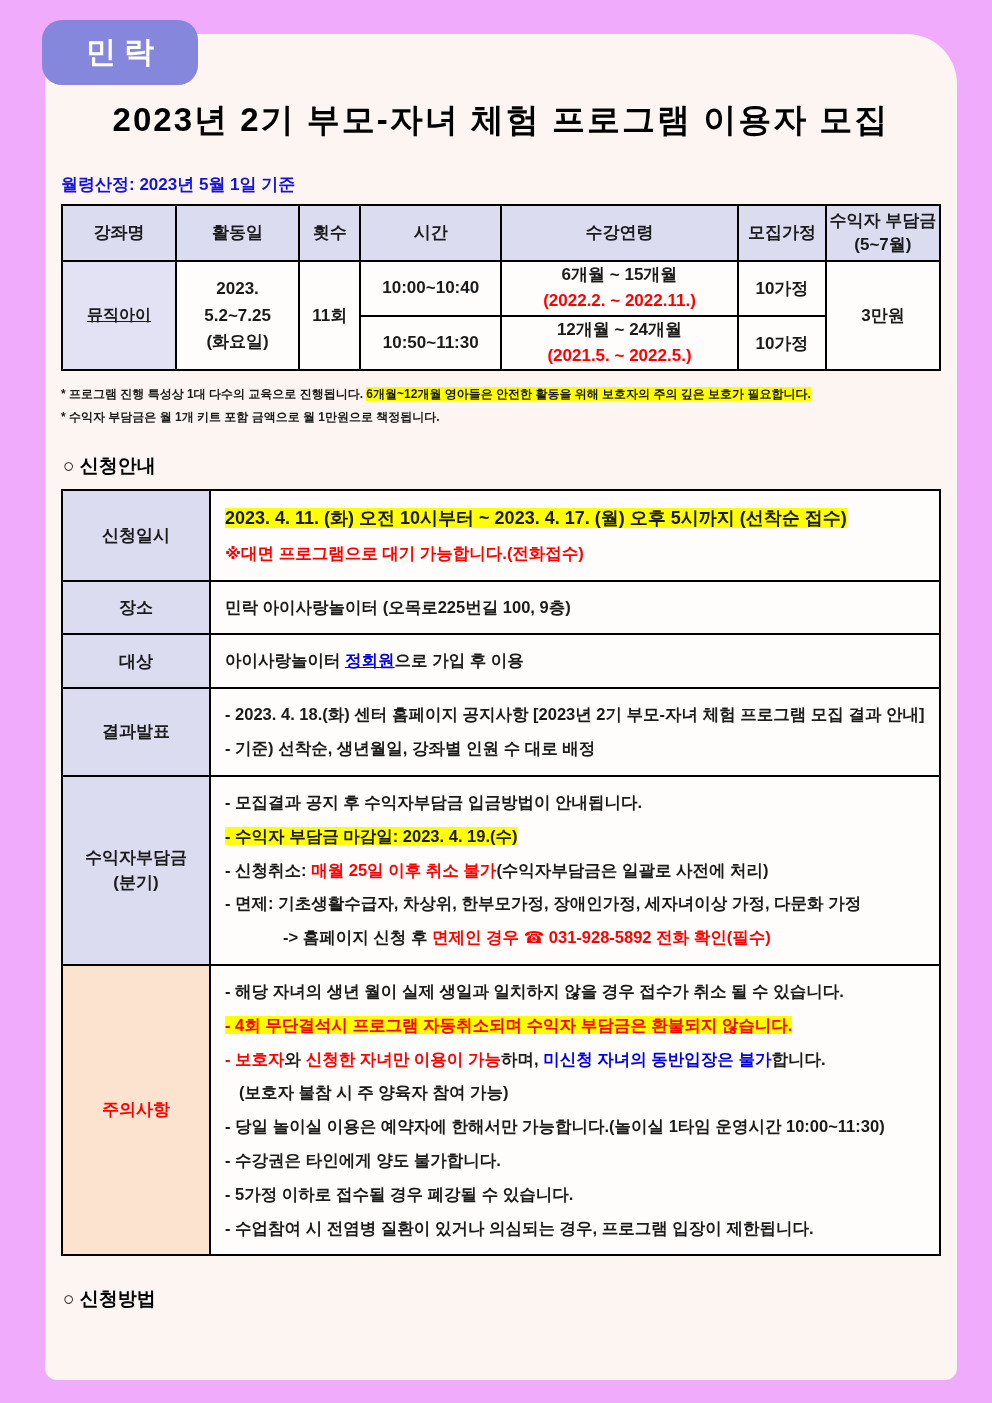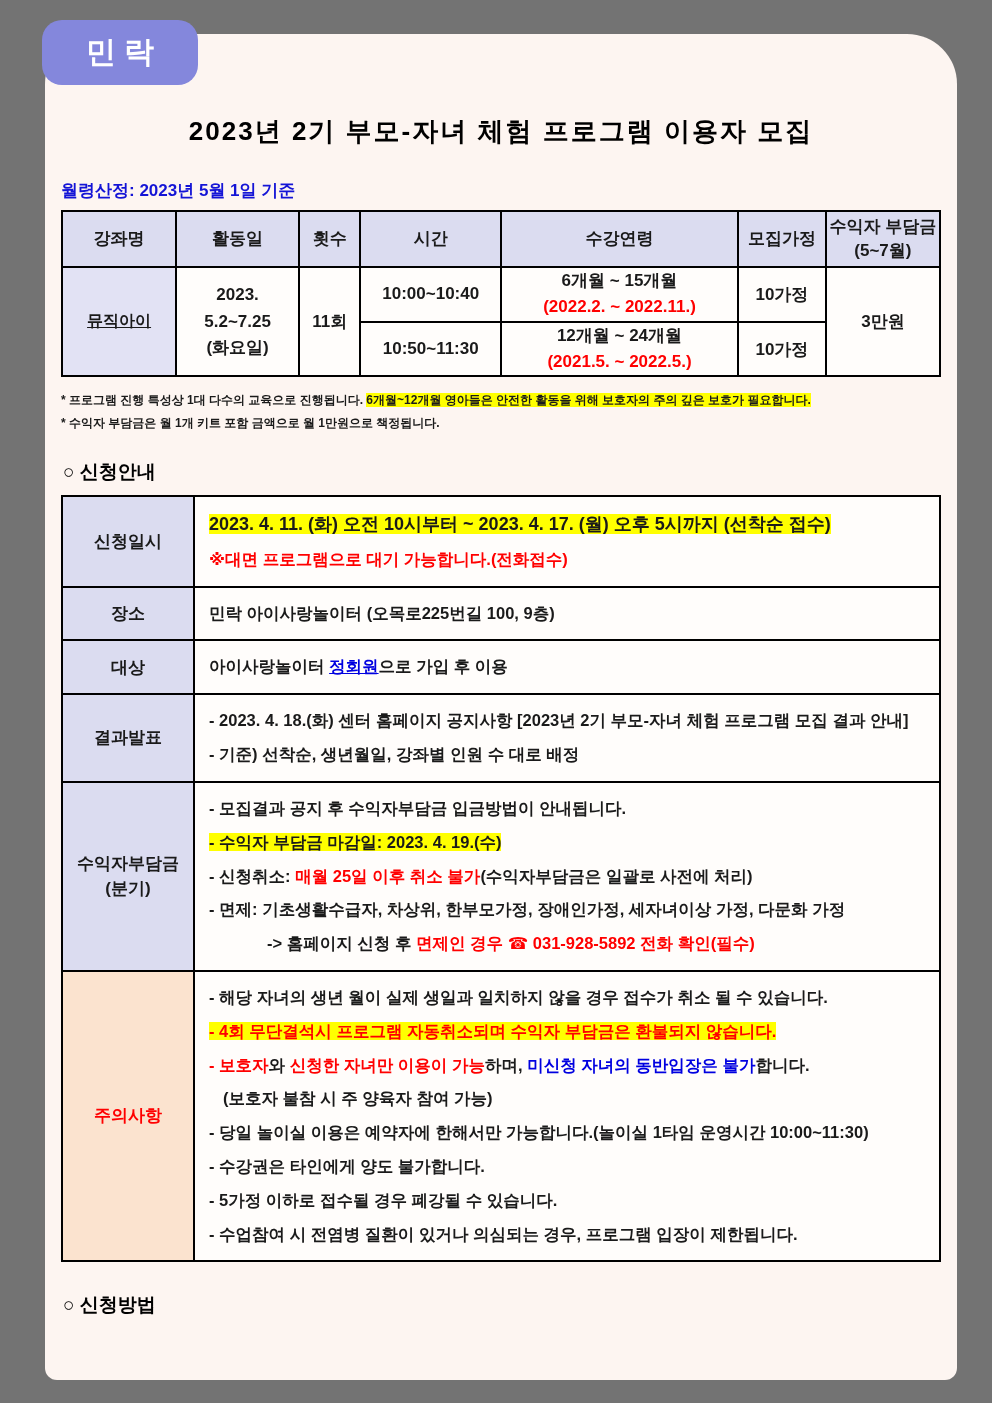--- a/index.html
+++ b/index.html
@@ -1,45 +1,45 @@
 <!DOCTYPE html>
 <html><head>
 <meta charset="utf-8">
 <style>
   * { margin:0; padding:0; box-sizing:border-box; }
   html,body { width:992px; }
   body { font-family:"Liberation Sans","DejaVu Sans",sans-serif; font-weight:bold; color:#1a1a1a; }
-  .page { position:relative; width:992px; height:1403px; background:#737373; overflow:hidden; }
+  .page { position:relative; width:992px; height:1403px; background:#f0abfc; overflow:hidden; }
 
   .badge { position:absolute; left:42px; top:20px; z-index:5; background:#8487dc;
            color:#fff; font-size:30px; letter-spacing:8px; padding:12px 36px 12px 44px;
            border-radius:20px; }
 
   .card { position:absolute; left:45px; top:34px; width:912px; height:1346px;
           background:#fdf5f1; border-radius:50px 50px 12px 12px; padding:0 16px; }
 
-  .title { margin-top:80px; text-align:center; font-size:26px; letter-spacing:2px; color:#000; }
+  .title { margin-top:64px; text-align:center; font-size:33px; letter-spacing:2px; color:#000; }
   .age-basis { text-align:left; color:#1414d6; font-size:17px; margin:30px 6px 8px 0; }
 
   table { width:100%; border-collapse:collapse; }
   th, td { border:2px solid #000; text-align:center; vertical-align:middle; }
 
   .program-table th { background:#dbdcf0; font-size:17px; height:56px; line-height:1.4; }
   .program-table td { background:#fffdfb; font-size:17px; height:54px; }
   .program-table .course-cell { background:#e2e2f4; font-size:16px;text-decoration:underline; }
   .program-table .multi div { line-height:1.55; }
   .red-text { color:#ff0000; }
   .blue-text { color:#0000e0; }
 
   .notes { margin-top:12px; font-size:12px; line-height:1.9; }
   .hl { background:#ffff00; }
 
   .section-head { font-size:19px; margin:24px 0 10px 2px; color:#000; }
 
-  .info-table th { background:#dbdcf0; width:132px; font-size:17px; padding:10px 4px; line-height:1.5; }
+  .info-table th { background:#dbdcf0; width:148px; font-size:17px; padding:10px 4px; line-height:1.5; }
   .info-table td { background:#fffdfb; text-align:left; font-size:16.5px; padding:9px 14px; line-height:2.05; }
   .info-table th.caution-th { background:#fbe3cf; color:#ff0000; }
   .indent1 { padding-left:14px; }
   .indent2 { padding-left:58px; }
   .member-link { color:#0000e0; text-decoration:underline; }
   .blk { display:block; }
 </style>
 </head>
 <body>
 

